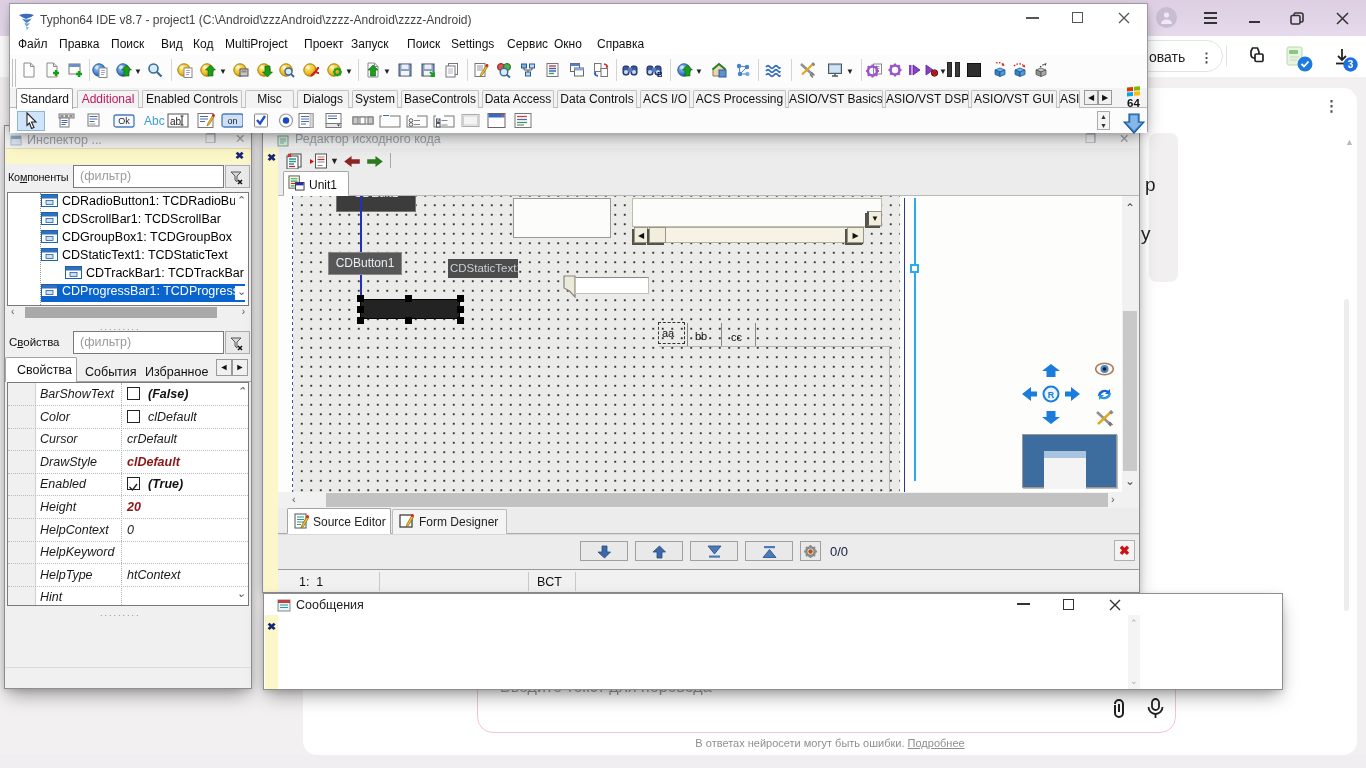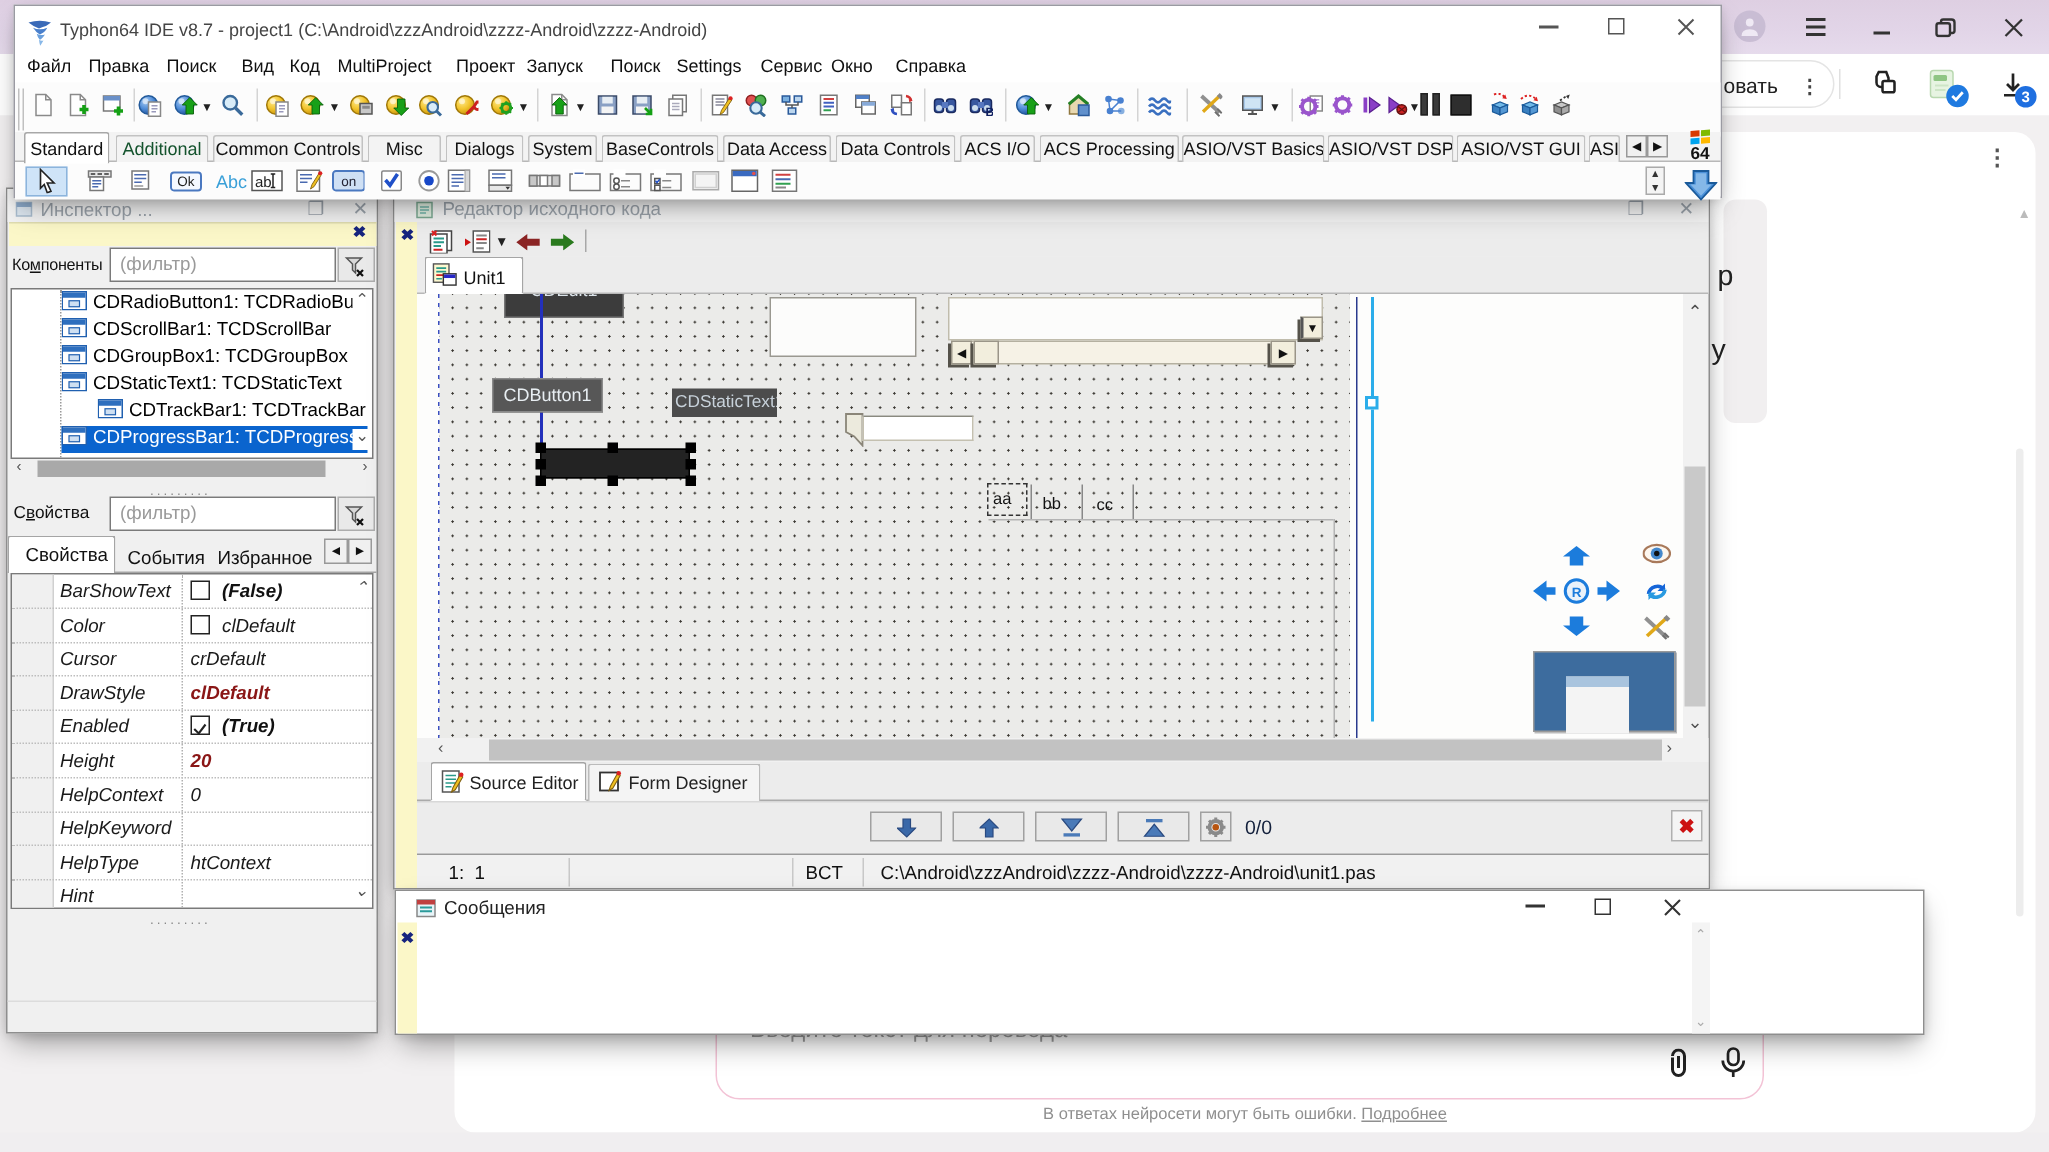--- a/index.html
+++ b/index.html
@@ -423,21 +423,20 @@
       </svg></div>
   <div class="abs" style="left:567px;top:415px;font-size:13px;color:#13203c;">0/0</div>
   <div class="abs" style="left:851px;top:411px;width:21px;height:21px;background:#f4f4f4;border:1px solid #b0b0b0;text-align:center;font-size:13px;line-height:19px;color:#cc1212;font-weight:bold;">✖</div>
 
   <div class="abs" style="left:15px;top:440px;width:861px;height:23px;background:#f1f1f1;border-top:1px solid #9a9a9a;">
     <div style="position:absolute;left:101px;top:2px;width:1px;height:19px;background:#c8c8c8;"></div>
     <div style="position:absolute;left:250px;top:2px;width:1px;height:19px;background:#c8c8c8;"></div>
     <div style="position:absolute;left:297px;top:2px;width:1px;height:19px;background:#c8c8c8;"></div>
     <div style="position:absolute;left:21px;top:5px;font-size:12.5px;color:#111;">1:&nbsp;&nbsp;1</div>
     <div style="position:absolute;left:259px;top:5px;font-size:12.5px;color:#111;">BCT</div>
-    <div style="position:absolute;left:309px;top:5px;font-size:12.5px;color:#111;">C:\Android\zzzAndroid\zzzz-Android\zzzz-Android\unit1.pas</div>
   </div>
 </div>
 
 <div class="win" style="left:263px;top:593px;width:1020px;height:97px;background:#fff;">
   <div class="abs" style="left:0;top:0;width:875px;height:21px;background:#fff;"></div>
   <svg class="abs" style="left:13px;top:4px;" width="15" height="14" viewBox="0 0 15 14">
       <rect x="1" y="2" width="12" height="11" fill="#e8f4f8" stroke="#888"></rect>
       <rect x="1" y="2" width="12" height="3" fill="#c04040"></rect>
       <path d="M3 7 h8 M3 9.5 h8" stroke="#2a9a9a" stroke-width="1.2"></path>
     </svg>
@@ -726,22 +725,22 @@
 <svg class="abs" style="left:1022px;top:58px;" width="16" height="16" viewBox="0 0 16 16">
       <path d="M8 5 L13 1.5" fill="none" stroke="#333" stroke-width="1.2" stroke-dasharray="1.5 1.5"></path>
       <path d="M14.5 1 l-1 3 -1.5 -2 z" fill="#333"></path>
       <path d="M4 8 L9 6 L14 8 L9 10 Z" fill="#c8c8c8" stroke="#555" stroke-width=".8"></path>
       <path d="M4 8 V12.5 L9 14.5 V10 Z" fill="#909090" stroke="#555" stroke-width=".8"></path>
       <path d="M14 8 V12.5 L9 14.5 V10 Z" fill="#aaaaaa" stroke="#555" stroke-width=".8"></path>
     </svg>
 
   <div class="abs" style="left:0;top:84px;width:1137px;height:20px;background:#f3f3f3;border-bottom:1px solid #b8b8b8;"></div>
   <div class="abs" style="left:6px;top:84px;width:57px;height:21px;background:#fff;border:1px solid #a8a8a8;border-bottom:none;border-radius:2px 2px 0 0;z-index:2;text-align:center;font-size:12px;color:#111;line-height:20px;white-space:nowrap;">Standard</div>
-<div class="abs" style="left:67px;top:86px;width:62px;height:18px;background:#f3f3f3;border:1px solid #c2c2c2;border-bottom:none;border-radius:2px 2px 0 0;text-align:center;font-size:12px;color:#14532d;line-height:17px;white-space:nowrap;overflow:hidden;">Additional</div>
-<div class="abs" style="left:132px;top:86px;width:100px;height:18px;background:#f3f3f3;border:1px solid #c2c2c2;border-bottom:none;border-radius:2px 2px 0 0;text-align:center;font-size:12px;color:#111;line-height:17px;white-space:nowrap;overflow:hidden;">Common Controls</div>
+<div class="abs" style="left:67px;top:86px;width:62px;height:18px;background:#f3f3f3;border:1px solid #c2c2c2;border-bottom:none;border-radius:2px 2px 0 0;text-align:center;font-size:12px;color:#be185d;line-height:17px;white-space:nowrap;overflow:hidden;">Additional</div>
+<div class="abs" style="left:132px;top:86px;width:100px;height:18px;background:#f3f3f3;border:1px solid #c2c2c2;border-bottom:none;border-radius:2px 2px 0 0;text-align:center;font-size:12px;color:#111;line-height:17px;white-space:nowrap;overflow:hidden;">Enabled Controls</div>
 <div class="abs" style="left:235px;top:86px;width:49px;height:18px;background:#f3f3f3;border:1px solid #c2c2c2;border-bottom:none;border-radius:2px 2px 0 0;text-align:center;font-size:12px;color:#111;line-height:17px;white-space:nowrap;overflow:hidden;">Misc</div>
 <div class="abs" style="left:287px;top:86px;width:52px;height:18px;background:#f3f3f3;border:1px solid #c2c2c2;border-bottom:none;border-radius:2px 2px 0 0;text-align:center;font-size:12px;color:#111;line-height:17px;white-space:nowrap;overflow:hidden;">Dialogs</div>
 <div class="abs" style="left:342px;top:86px;width:46px;height:18px;background:#f3f3f3;border:1px solid #c2c2c2;border-bottom:none;border-radius:2px 2px 0 0;text-align:center;font-size:12px;color:#111;line-height:17px;white-space:nowrap;overflow:hidden;">System</div>
 <div class="abs" style="left:391px;top:86px;width:78px;height:18px;background:#f3f3f3;border:1px solid #c2c2c2;border-bottom:none;border-radius:2px 2px 0 0;text-align:center;font-size:12px;color:#111;line-height:17px;white-space:nowrap;overflow:hidden;">BaseControls</div>
 <div class="abs" style="left:472px;top:86px;width:72px;height:18px;background:#f3f3f3;border:1px solid #c2c2c2;border-bottom:none;border-radius:2px 2px 0 0;text-align:center;font-size:12px;color:#111;line-height:17px;white-space:nowrap;overflow:hidden;">Data Access</div>
 <div class="abs" style="left:547px;top:86px;width:80px;height:18px;background:#f3f3f3;border:1px solid #c2c2c2;border-bottom:none;border-radius:2px 2px 0 0;text-align:center;font-size:12px;color:#111;line-height:17px;white-space:nowrap;overflow:hidden;">Data Controls</div>
 <div class="abs" style="left:630px;top:86px;width:50px;height:18px;background:#f3f3f3;border:1px solid #c2c2c2;border-bottom:none;border-radius:2px 2px 0 0;text-align:center;font-size:12px;color:#111;line-height:17px;white-space:nowrap;overflow:hidden;">ACS I/O</div>
 <div class="abs" style="left:683px;top:86px;width:93px;height:18px;background:#f3f3f3;border:1px solid #c2c2c2;border-bottom:none;border-radius:2px 2px 0 0;text-align:center;font-size:12px;color:#111;line-height:17px;white-space:nowrap;overflow:hidden;">ACS Processing</div>
 <div class="abs" style="left:778px;top:86px;width:95px;height:18px;background:#f3f3f3;border:1px solid #c2c2c2;border-bottom:none;border-radius:2px 2px 0 0;text-align:center;font-size:12px;color:#111;line-height:17px;white-space:nowrap;overflow:hidden;">ASIO/VST Basics</div>
 <div class="abs" style="left:875px;top:86px;width:84px;height:18px;background:#f3f3f3;border:1px solid #c2c2c2;border-bottom:none;border-radius:2px 2px 0 0;text-align:center;font-size:12px;color:#111;line-height:17px;white-space:nowrap;overflow:hidden;">ASIO/VST DSP</div>

